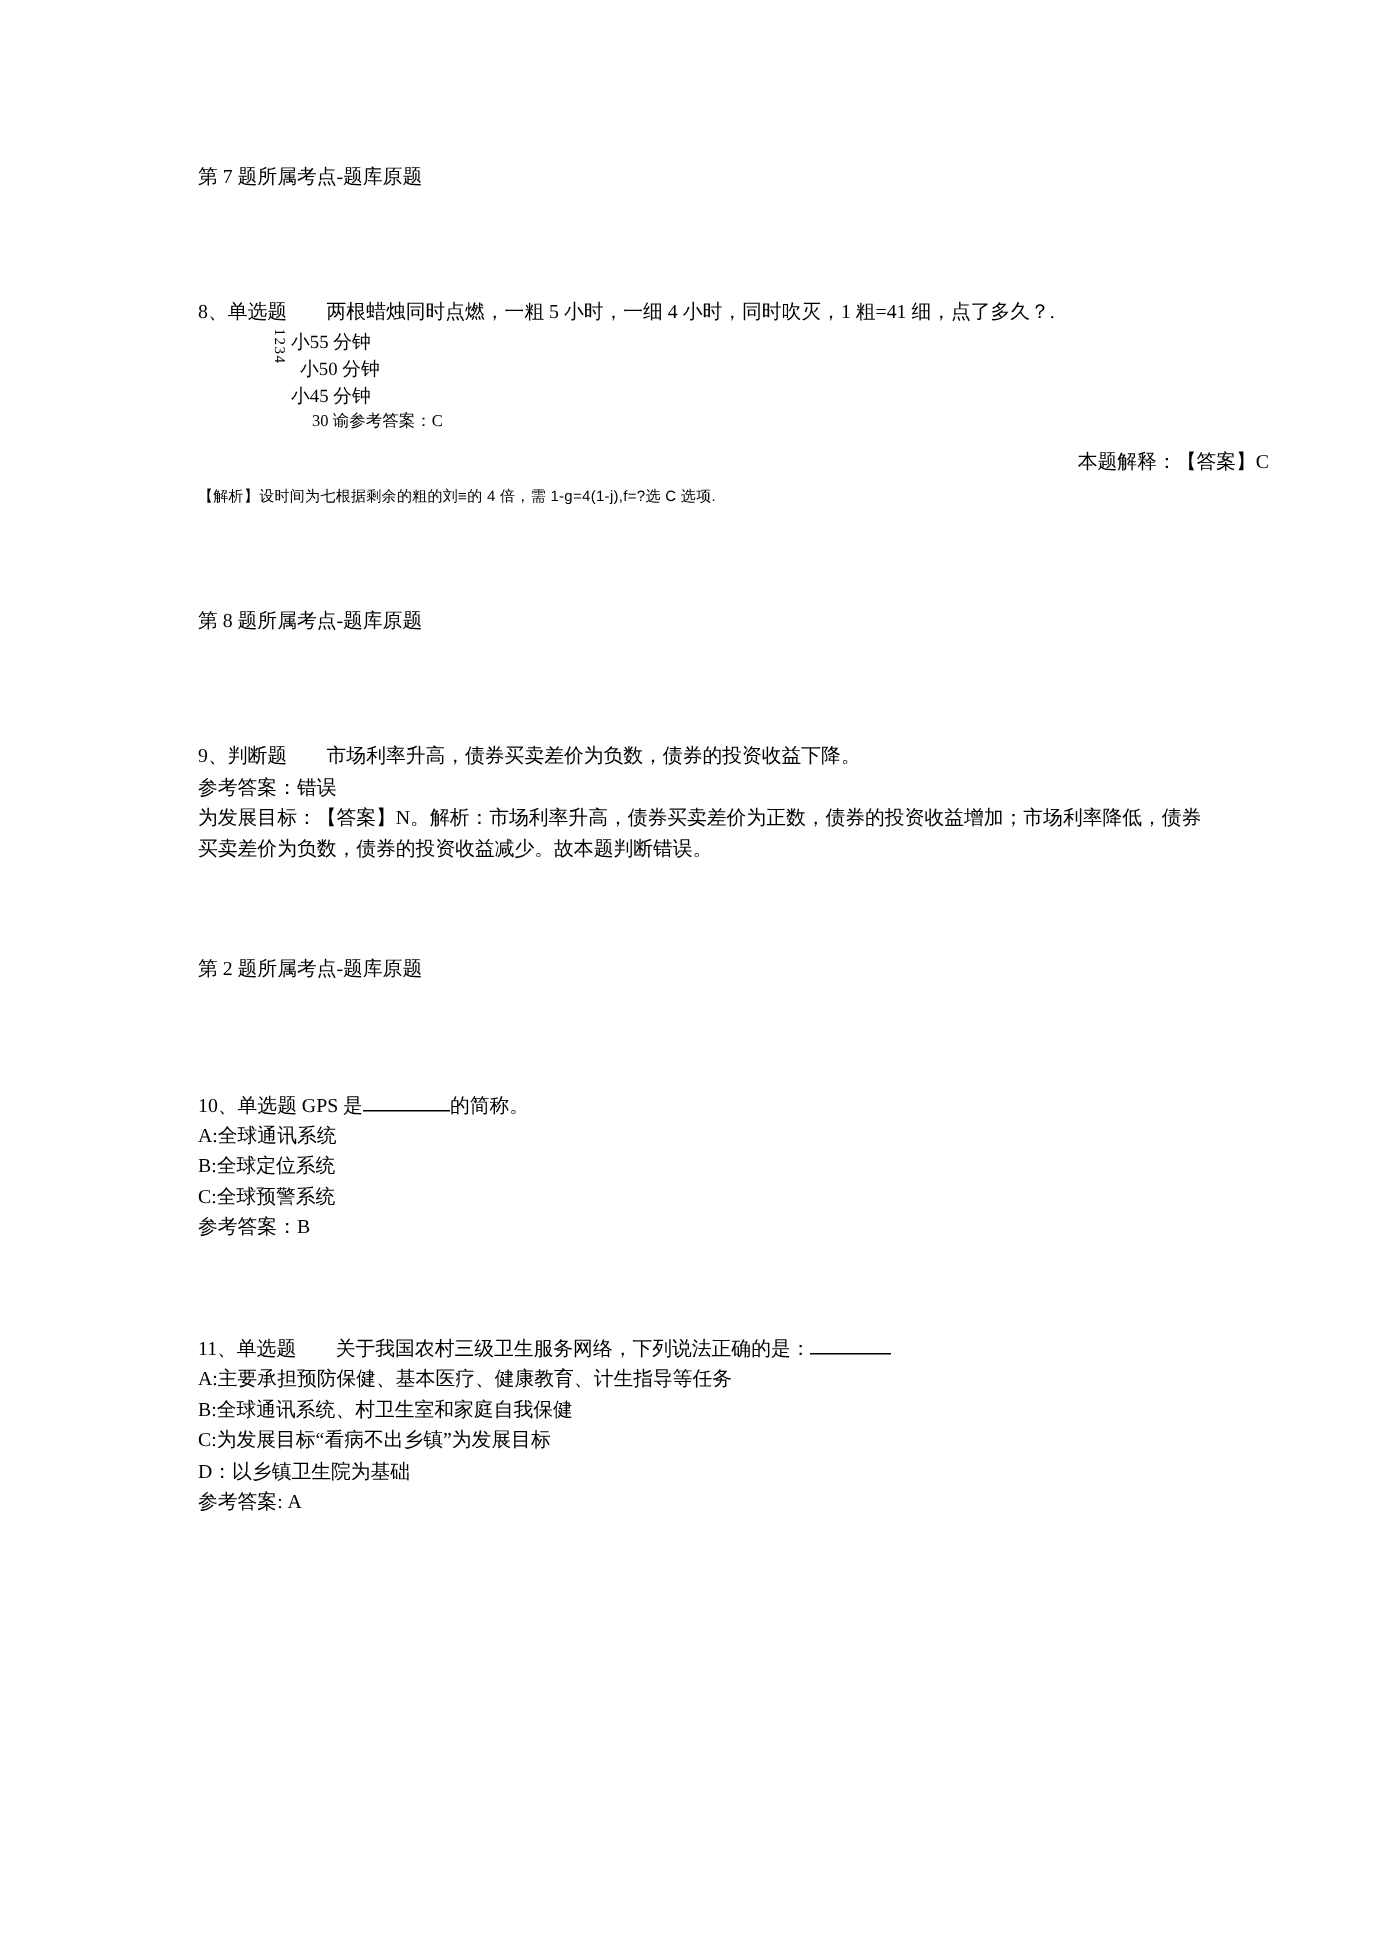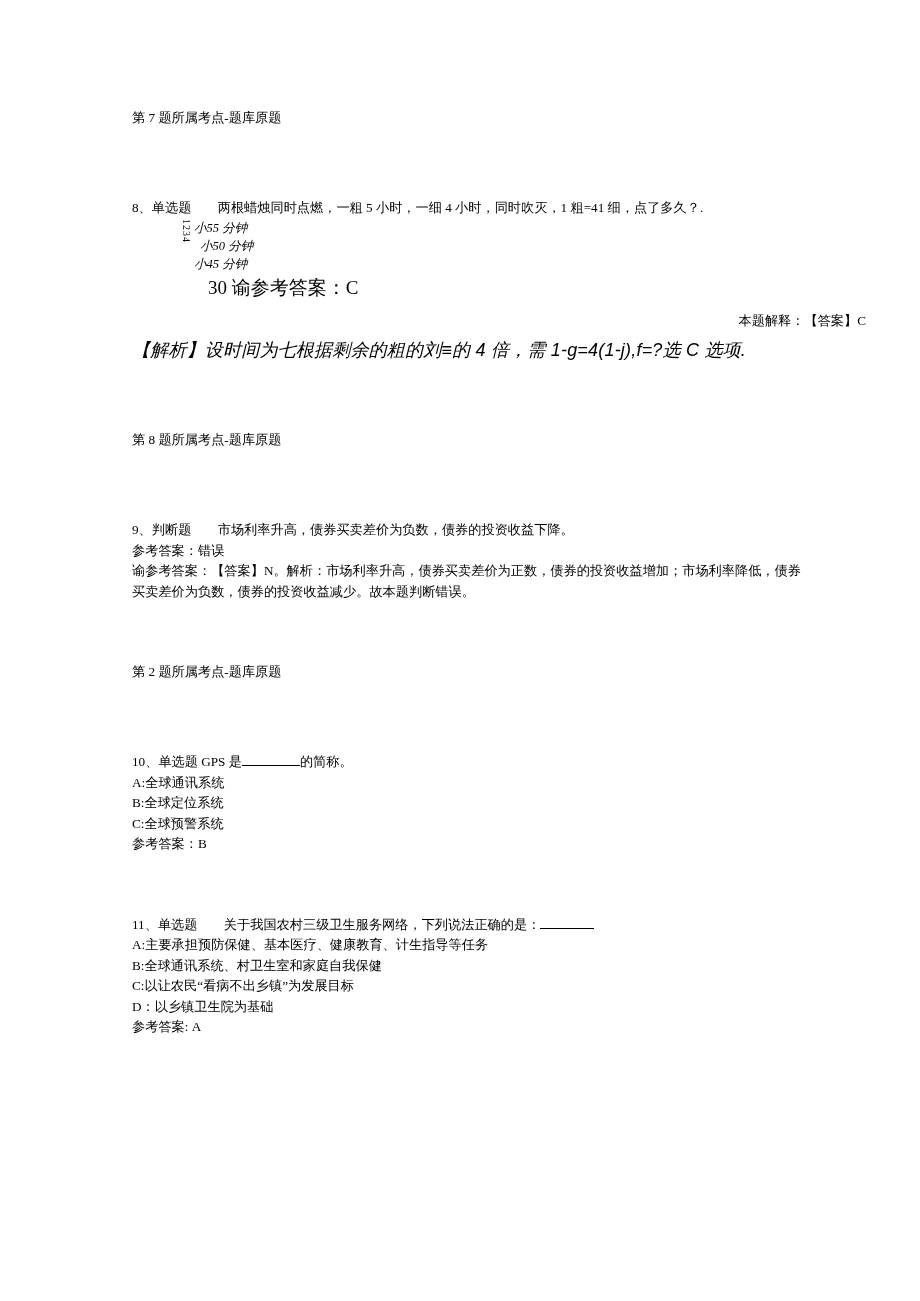--- a/index.html
+++ b/index.html
@@ -11,21 +11,21 @@
     background:#ffffff;
     font-family: "SimSun", "宋体", serif;
     font-size:13.2px;
     color:#000;
     width:920px;
     height:1301px;
     position:relative;
     line-height:1.55;
   }
   .page{
-    padding:108px 54px 40px 132px;
+    padding:108px 74px 40px 132px;
   }
   .block{
     margin-bottom:70px;
   }
   .line{
     white-space:normal;
     word-break:break-all;
   }
   .q8-wrap{
     position:relative;
@@ -35,36 +35,34 @@
     left:46px;
     top:21px;
     writing-mode:vertical-rl;
     font-size:10px;
     letter-spacing:1px;
   }
   .q8-options{
     padding-left:62px;
     font-size:12.5px;
     line-height:1.45;
-    font-style:italic;
   }
   .q8-last{
     padding-left:76px;
-    font-size:19px;
+    font-size:11px;
   }
   .ans-key{
     font-family:"SimSun","宋体",serif;
     text-align:right;
   }
   .explain-line{
     font-family:Arial,"Microsoft YaHei","SimSun",sans-serif;
-    font-size:18px;
+    font-size:10px;
     line-height:1.7;
     letter-spacing:0.2px;
-    font-style:italic;
   }
   .blank{
     display:inline-block;
     border-bottom:1px solid #000;
     width:58px;
     height:0.9em;
     vertical-align:baseline;
   }
 </style>
 </head>
@@ -91,21 +89,21 @@
 
   <div style="height:64px;"></div>
 
   <div class="block">
     <div class="line">第 8 题所属考点-题库原题</div>
   </div>
 
   <div>
     <div class="line">9、判断题　　市场利率升高，债券买卖差价为负数，债券的投资收益下降。</div>
     <div class="line">参考答案：错误</div>
-    <div class="line">谕参考答案：【答案】N。解析：市场利率升高，债券买卖差价为正数，债券的投资收益增加；市场利率降低，债券</div>
+    <div class="line">为发展目标：【答案】N。解析：市场利率升高，债券买卖差价为正数，债券的投资收益增加；市场利率降低，债券</div>
     <div class="line">买卖差价为负数，债券的投资收益减少。故本题判断错误。</div>
   </div>
 
   <div style="height:60px;"></div>
 
   <div class="block">
     <div class="line">第 2 题所属考点-题库原题</div>
   </div>
 
   <div>
@@ -120,18 +118,18 @@
 
   <div style="height:60px;"></div>
 
 
   <div>
     <div class="line">
       <span>11、单选题　　关于我国农村三级卫生服务网络，下列说法正确的是：</span><span class="blank" style="width:54px;"></span>
     </div>
     <div class="line">A:主要承担预防保健、基本医疗、健康教育、计生指导等任务</div>
     <div class="line">B:全球通讯系统、村卫生室和家庭自我保健</div>
-    <div class="line">C:以让农民“看病不出乡镇”为发展目标</div>
+    <div class="line">C:为发展目标“看病不出乡镇”为发展目标</div>
     <div class="line">D：以乡镇卫生院为基础</div>
     <div class="line">参考答案: A</div>
   </div>
 
 </div>
 
 </body></html>

